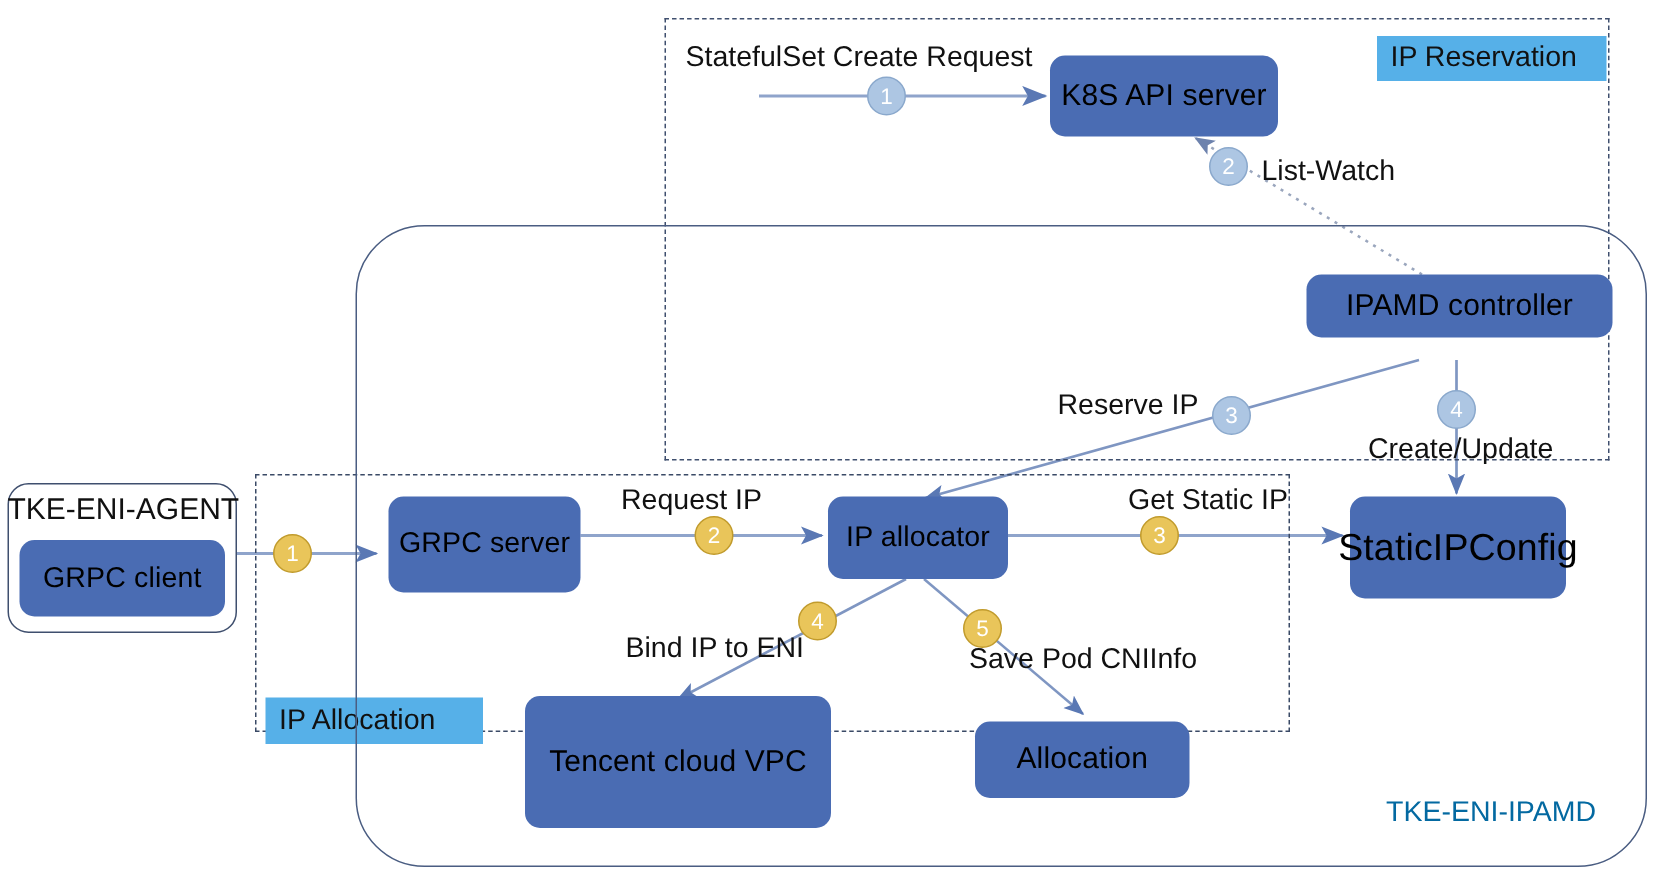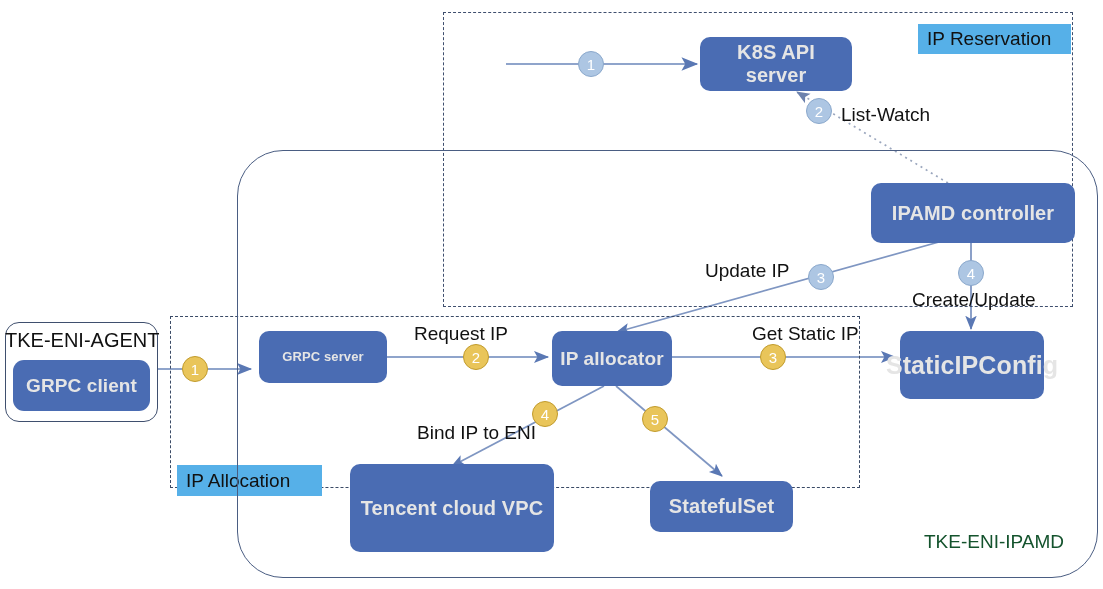--- a/index.html
+++ b/index.html
@@ -18,45 +18,44 @@
     position:absolute;
     left:0; top:0;
     width:1103px;
     height:589px;
     pointer-events:none;
   }
   
   .node{
     position:absolute;
     background:#4a6cb3;
-    color:#e5e5e5;
+    color:#000000;
     border-radius:10px;
     display:flex;
     align-items:center;
     justify-content:center;
     text-align:center;
     font-size:20px;
     letter-spacing:.1px;
     box-sizing:border-box;
     padding:2px 6px;
     line-height:1.15;
-    font-weight:bold;
   }
   
   .big-container{
     position:absolute;
     border:1.6px solid #4a5d82;
     border-radius:46px;
     box-sizing:border-box;
     background:transparent;
   }
   .container-caption{
     position:absolute;
     font-size:19px;
-    color:#14532d;
+    color:#0369a1;
     white-space:nowrap;
   }
   
   .zone{
     position:absolute;
     box-sizing:border-box;
     background:transparent;
   }
   .zone-reservation{
     border:1.4px dashed #3f4f6e;
@@ -161,49 +160,51 @@
 
   <div class="zone zone-dashdot" style="left:170px; top:316px; width:690px; height:172px;"></div>
   <div class="zone-label" style="left:177px; top:449px; width:145px; height:31px;margin-top:16px;">IP Allocation</div>
 
   <div class="big-container" style="left:237px; top:150px; width:861px; height:428px;"></div>
   <div class="container-caption" style="left:924px; top:531px;">TKE-ENI-IPAMD</div>
 
   <div class="agent-group" style="left:5px; top:322px; width:153px; height:100px;"></div>
   <div class="agent-title" style="left:5px; top:329px; width:143px;">TKE-ENI-AGENT</div>
 
-  <div class="node" style="left:13px; top:360px; width:137px; height:51px; font-size:19px;border-radius:11px;">GRPC client</div>
+  <div class="node" style="left:13px; top:360px; width:137px; height:51px; font-size:19px;">GRPC client</div>
 
   <div class="node" style="left:700px; top:37px; width:152px; height:54px;">K8S API server</div>
 
-  <div class="node" style="left:871px; top:183px; width:204px; height:60px;">IPAMD controller</div>
-
-  <div class="node" style="left:259px; top:331px; width:128px; height:52px; font-size:13px;">GRPC server</div>
+  <div class="node" style="left:871px; top:183px; width:204px; height:42px;">IPAMD controller</div>
+
+  <div class="node" style="left:259px; top:331px; width:128px; height:64px; font-size:19px;">GRPC server</div>
 
   <div class="node" style="left:552px; top:331px; width:120px; height:55px; font-size:19px;">IP allocator</div>
 
   <div class="node" style="left:900px; top:331px; width:144px; height:68px; font-size:25px;">StaticIPConfig</div>
 
   <div class="node" style="left:350px; top:464px; width:204px; height:88px;">Tencent cloud VPC</div>
 
-  <div class="node" style="left:650px; top:481px; width:143px; height:51px;">StatefulSet</div>
-
+  <div class="node" style="left:650px; top:481px; width:143px; height:51px;">Allocation</div>
+
+  <div class="edge-label" style="left:457px; top:29px;">StatefulSet Create Request</div>
 
   <div class="edge-label" style="left:841px; top:105px;">List-Watch</div>
 
-  <div class="edge-label" style="left:705px; top:261px;">Update IP</div>
+  <div class="edge-label" style="left:705px; top:261px;">Reserve IP</div>
 
   <div class="edge-label" style="left:912px; top:290px;text-align:right;">Create/Update</div>
 
   <div class="edge-label" style="left:414px; top:324px;">Request IP</div>
 
   <div class="edge-label" style="left:752px; top:324px;">Get Static IP</div>
 
   <div class="edge-label" style="left:417px; top:423px;">Bind IP to ENI</div>
 
+  <div class="edge-label" style="left:646px; top:430px;">Save Pod CNIInfo</div>
 
   <div class="badge badge-blue" style="left:578px; top:51px;">1</div>
 
   <div class="badge badge-blue" style="left:806px; top:98px;">2</div>
 
   <div class="badge badge-blue" style="left:808px; top:264px;">3</div>
 
   <div class="badge badge-blue" style="left:958px; top:260px;">4</div>
 
   <div class="badge badge-gold" style="left:182px; top:356px;">1</div>

